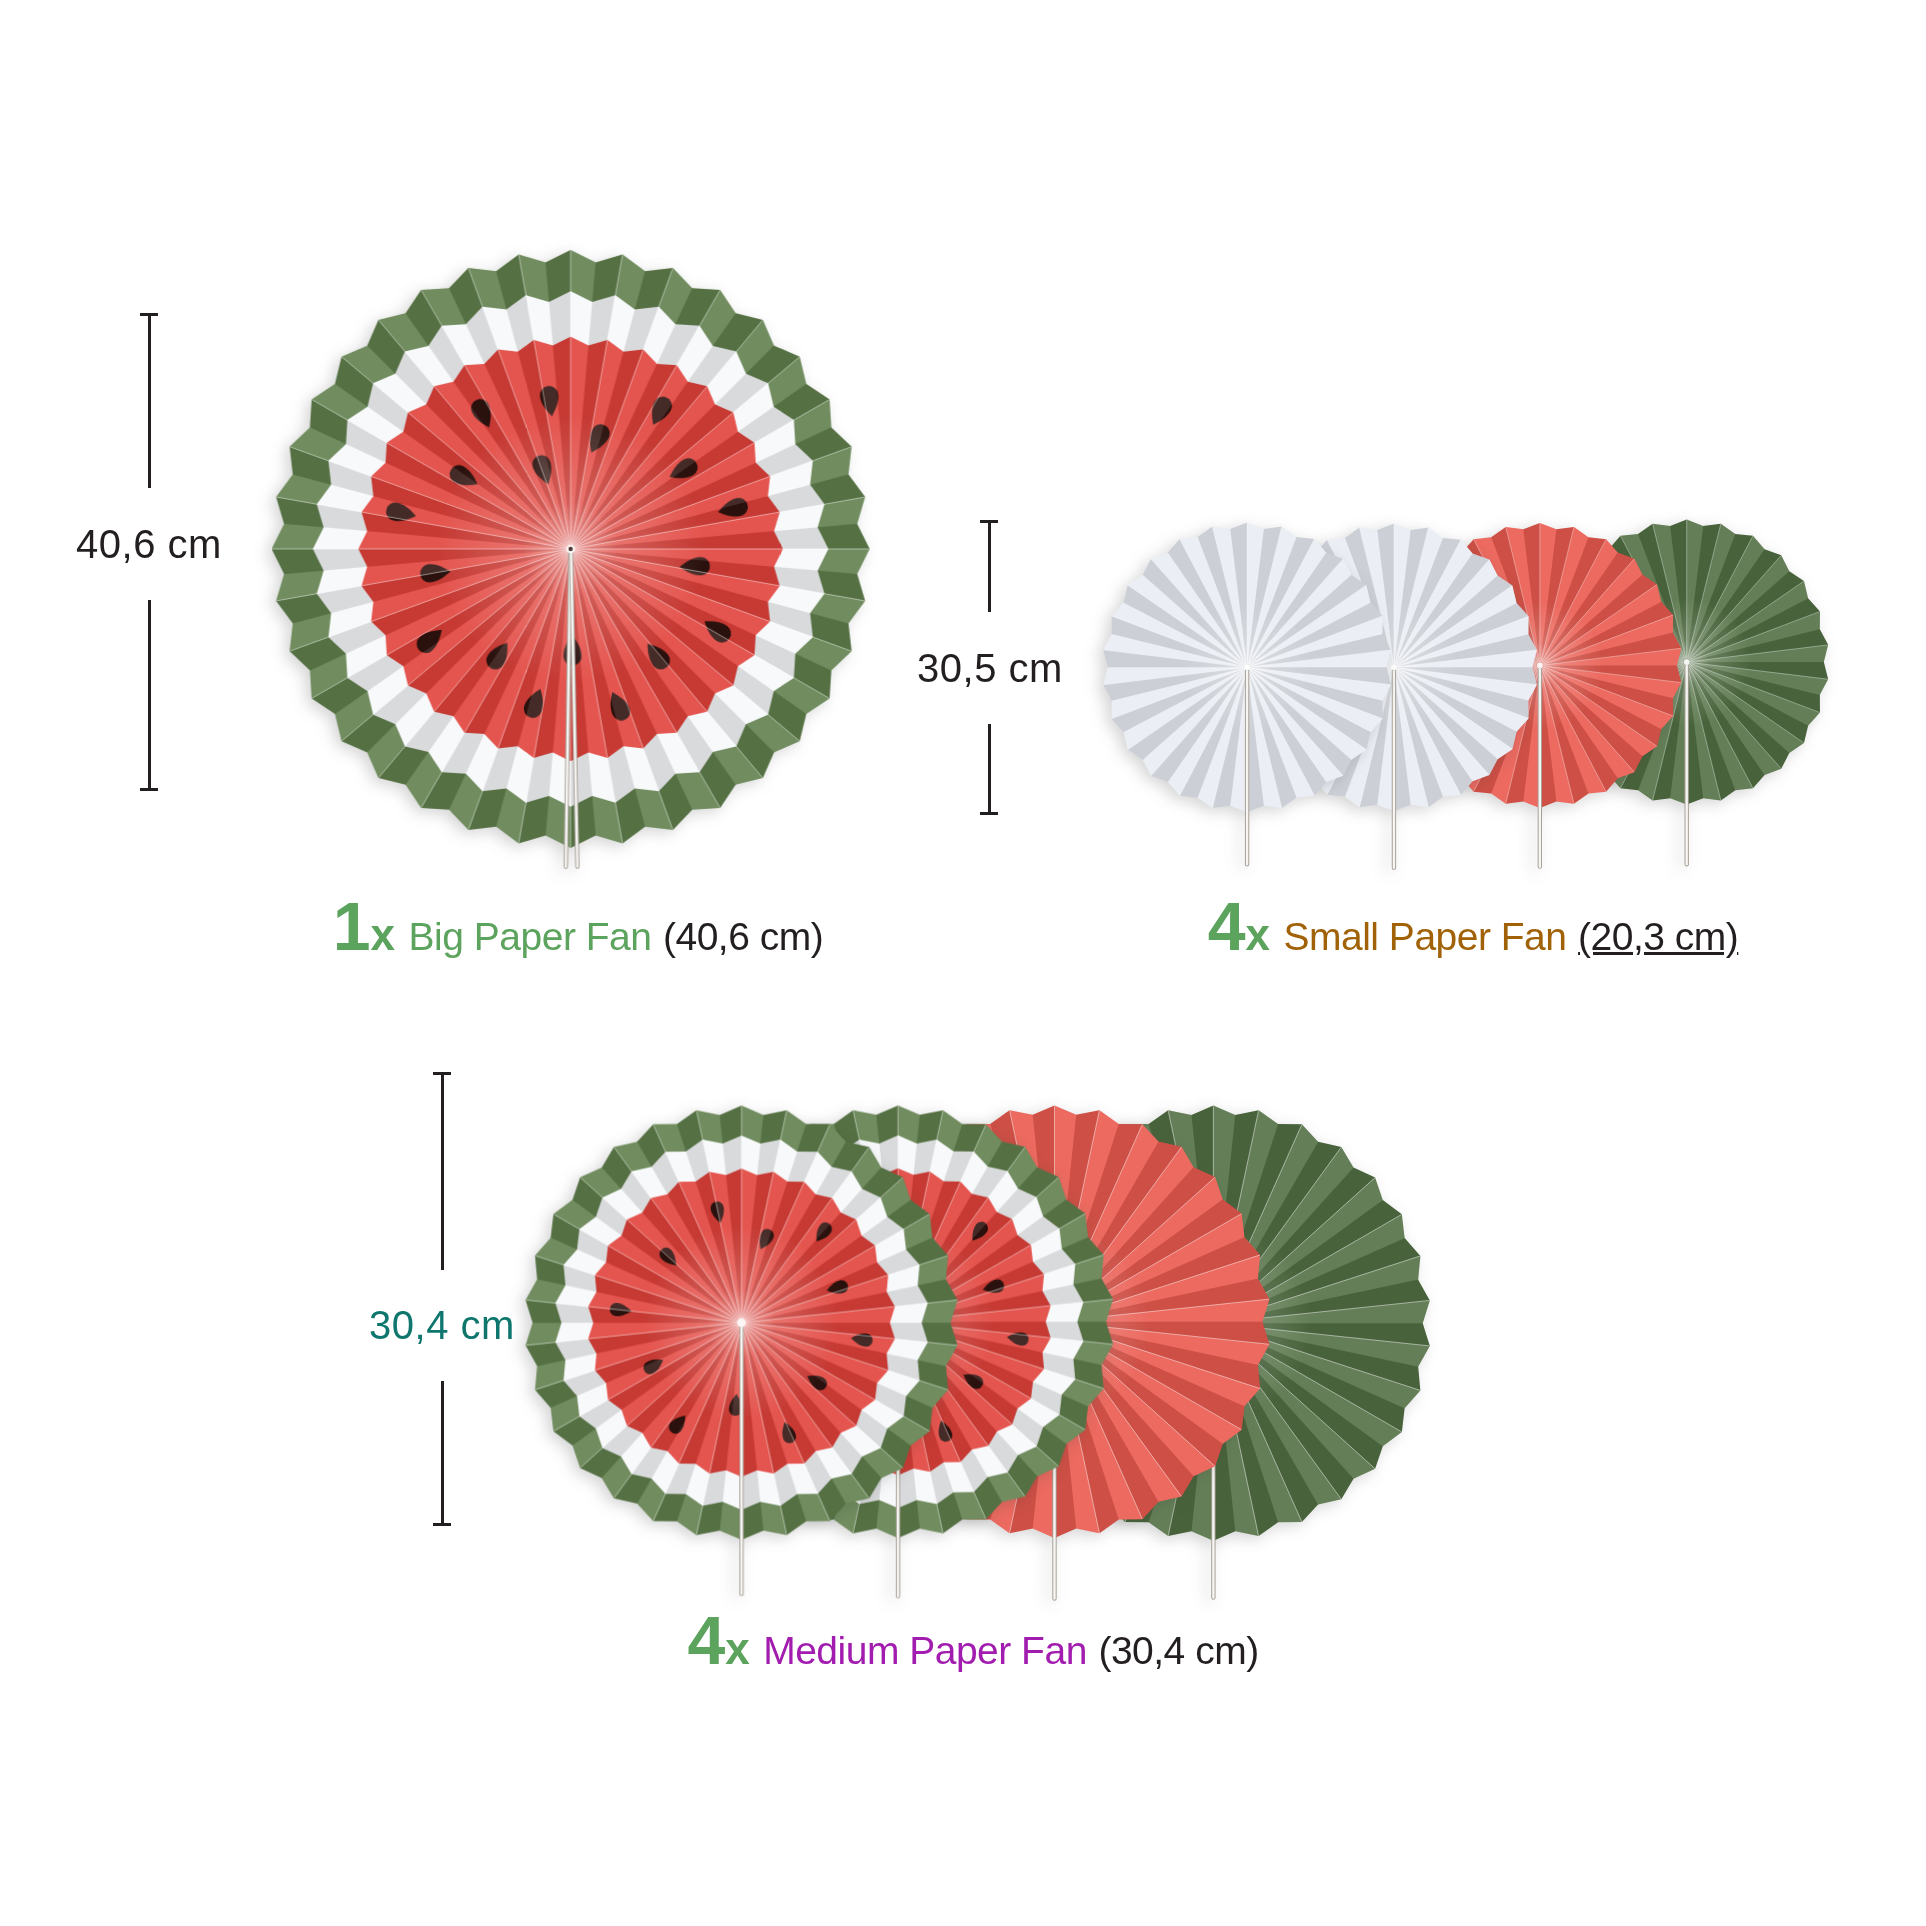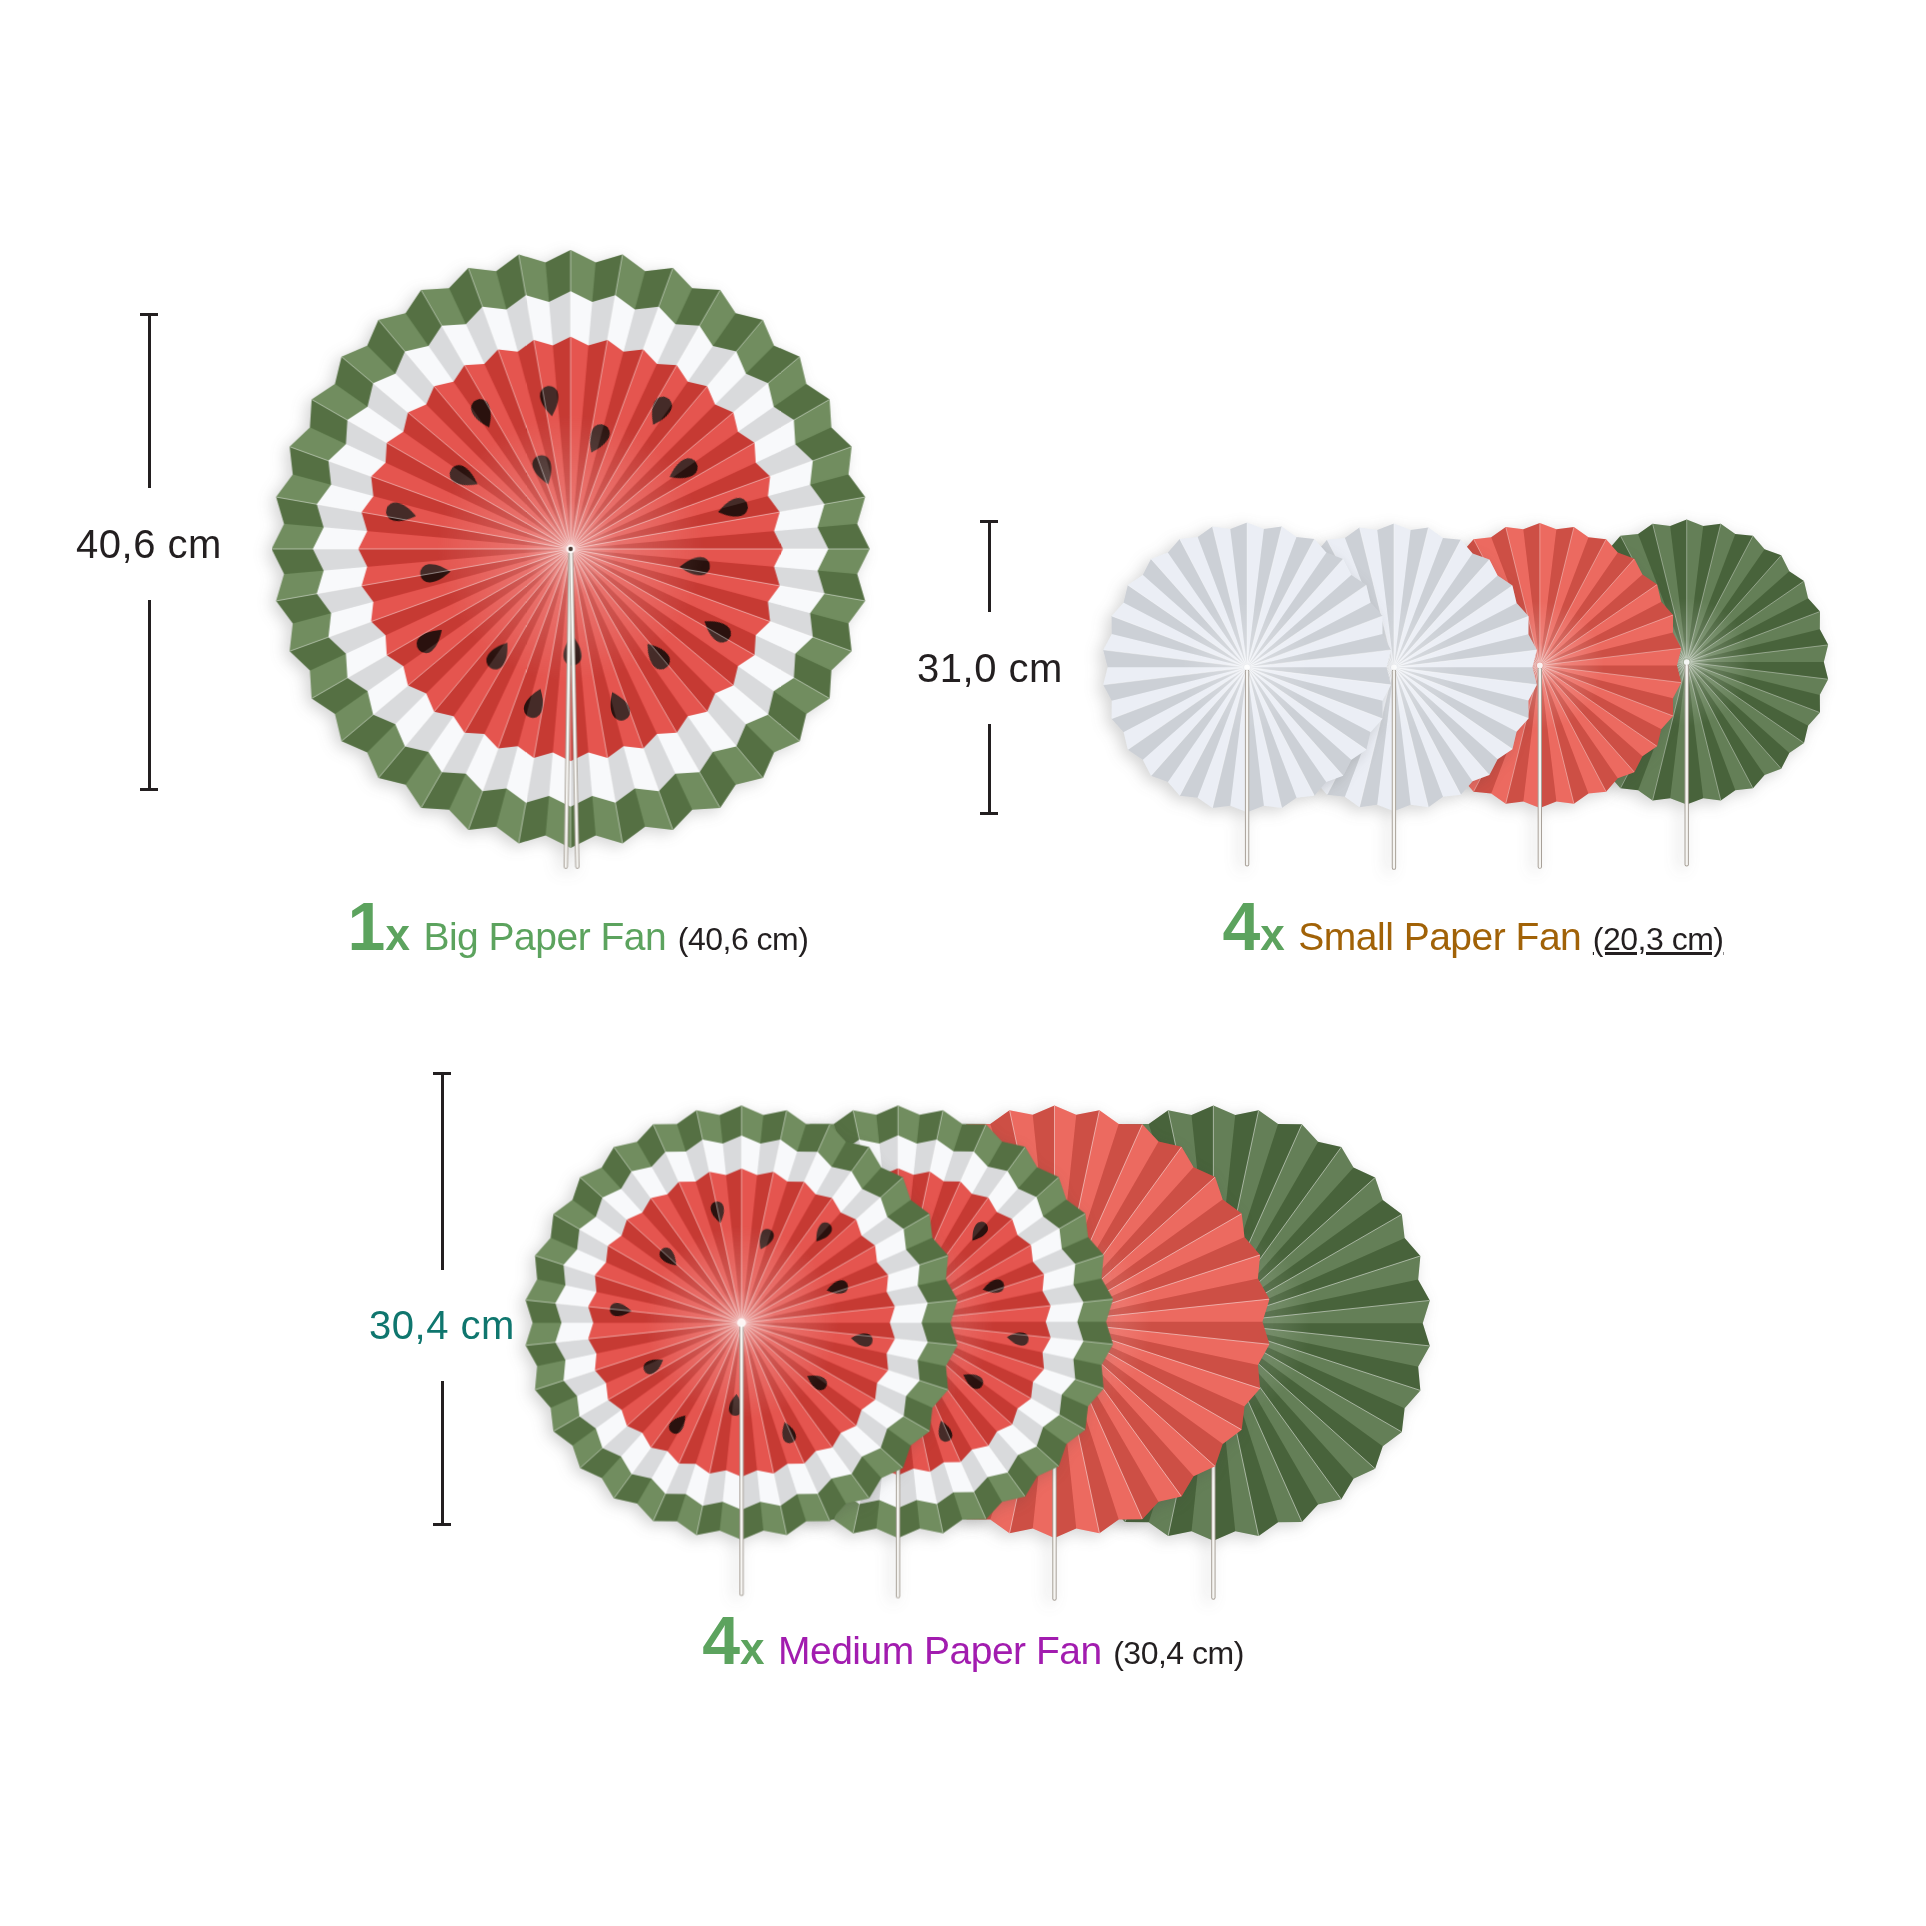--- a/index.html
+++ b/index.html
@@ -9,21 +9,21 @@
   .fan{filter:drop-shadow(-10px 8px 16px rgba(60,60,60,0.22));}
   .ruler-seg{position:absolute;}
   .ruler-cap{position:absolute;}
   .ruler-text{position:absolute;transform:translate(-50%,-50%);white-space:nowrap;
               font-size:40px;letter-spacing:0.5px;}
   .label-row{position:absolute;transform:translateX(-50%);white-space:nowrap;
              display:flex;align-items:baseline;}
   .label-count{font-size:68px;font-weight:bold;letter-spacing:-1.4px;}
   .label-times{font-size:44px;font-weight:bold;margin-left:1.4px;margin-right:13.5px;}
   .label-name{font-size:39px;margin-right:11.6px;letter-spacing:-0.5px;margin-top:11px;}
-  .label-size{font-size:32px;letter-spacing:-0.5px;}
+  .label-size{font-size:39px;letter-spacing:-0.5px;}
 </style>
 </head>
 <body>
 
 <div id="canvas">
   <svg id="fans-svg" width="1926" height="1926" viewBox="0 0 4000 4000" xmlns="http://www.w3.org/2000/svg">
     <defs>
       <radialGradient id="hubGlow">
         <stop offset="0%" stop-color="rgba(255,255,255,0.50)"></stop>
         <stop offset="35%" stop-color="rgba(255,255,255,0.18)"></stop>
@@ -1001,21 +1001,21 @@
   <div id="rulers-layer">
       <div class="ruler-cap" style="left: 140px; top: 313px; width: 18.3px; height: 2.9px; background: rgb(35, 31, 32);"></div>
       <div class="ruler-seg" style="left: 148px; top: 314px; width: 2.9px; height: 174px; background: rgb(35, 31, 32);"></div>
       <div class="ruler-seg" style="left: 148px; top: 600px; width: 2.9px; height: 190px; background: rgb(35, 31, 32);"></div>
       <div class="ruler-cap" style="left: 140px; top: 788px; width: 18.3px; height: 2.9px; background: rgb(35, 31, 32);"></div>
       <div class="ruler-text" style="left: 149px; top: 544px; color: rgb(35, 31, 32);">40,6 cm</div>
       <div class="ruler-cap" style="left: 980px; top: 520px; width: 18.3px; height: 2.9px; background: rgb(35, 31, 32);"></div>
       <div class="ruler-seg" style="left: 988px; top: 521px; width: 2.9px; height: 91px; background: rgb(35, 31, 32);"></div>
       <div class="ruler-seg" style="left: 988px; top: 724px; width: 2.9px; height: 90px; background: rgb(35, 31, 32);"></div>
       <div class="ruler-cap" style="left: 980px; top: 812px; width: 18.3px; height: 2.9px; background: rgb(35, 31, 32);"></div>
-      <div class="ruler-text" style="left: 990px; top: 668px; color: rgb(35, 31, 32);">31,0 cm</div>
+      <div class="ruler-text" style="left: 990px; top: 668px; color: rgb(35, 31, 32);">30,5 cm</div>
       <div class="ruler-cap" style="left: 433px; top: 1072px; width: 18.3px; height: 2.9px; background: rgb(35, 31, 32);"></div>
       <div class="ruler-seg" style="left: 441px; top: 1074px; width: 2.9px; height: 196px; background: rgb(35, 31, 32);"></div>
       <div class="ruler-seg" style="left: 441px; top: 1381px; width: 2.9px; height: 143px; background: rgb(35, 31, 32);"></div>
       <div class="ruler-cap" style="left: 433px; top: 1523px; width: 18.3px; height: 2.9px; background: rgb(35, 31, 32);"></div>
       <div class="ruler-text" style="left: 442px; top: 1325px; color: #0f766e;">30,4 cm</div>
     </div>
   <div id="labels-layer">
       <div class="label-row" style="left: 578px; top: 887px;">
         <span class="label-count" style="color: rgb(92, 163, 94);">1</span>
         <span class="label-times" style="color: rgb(92, 163, 94);">x</span>

